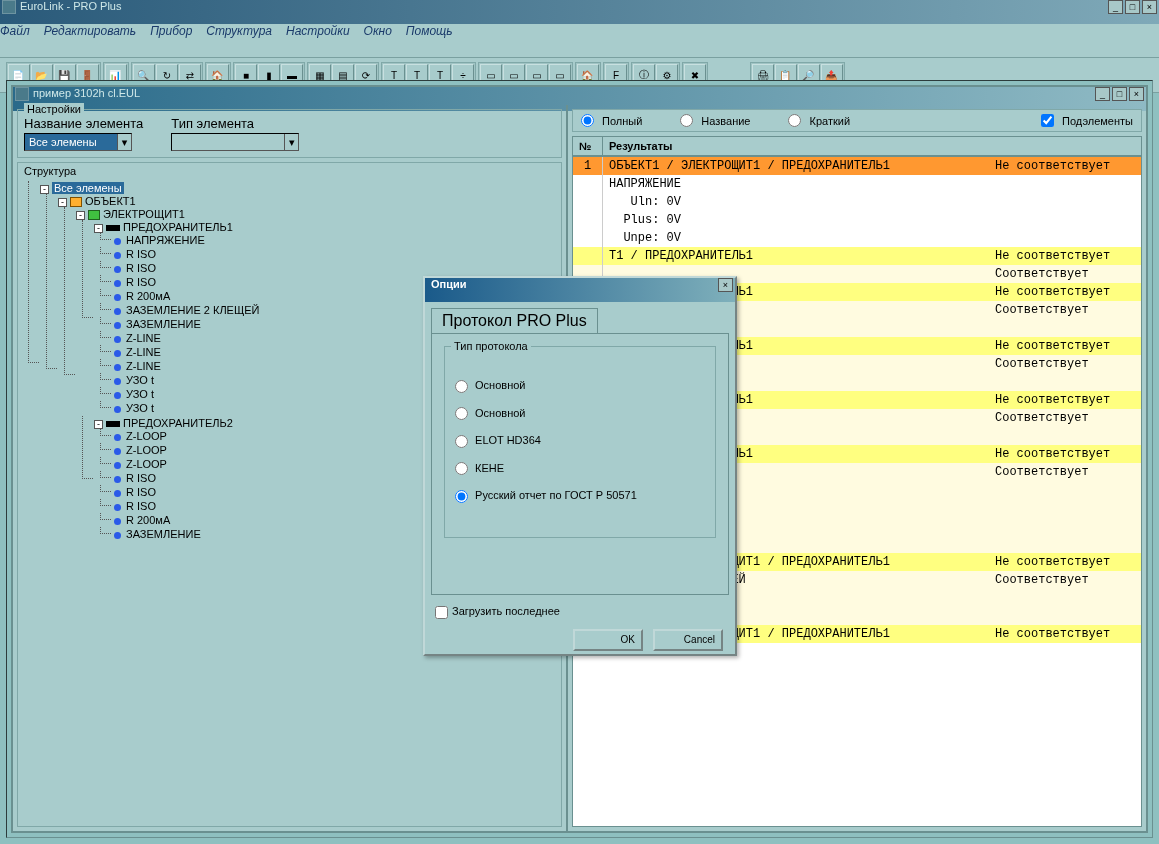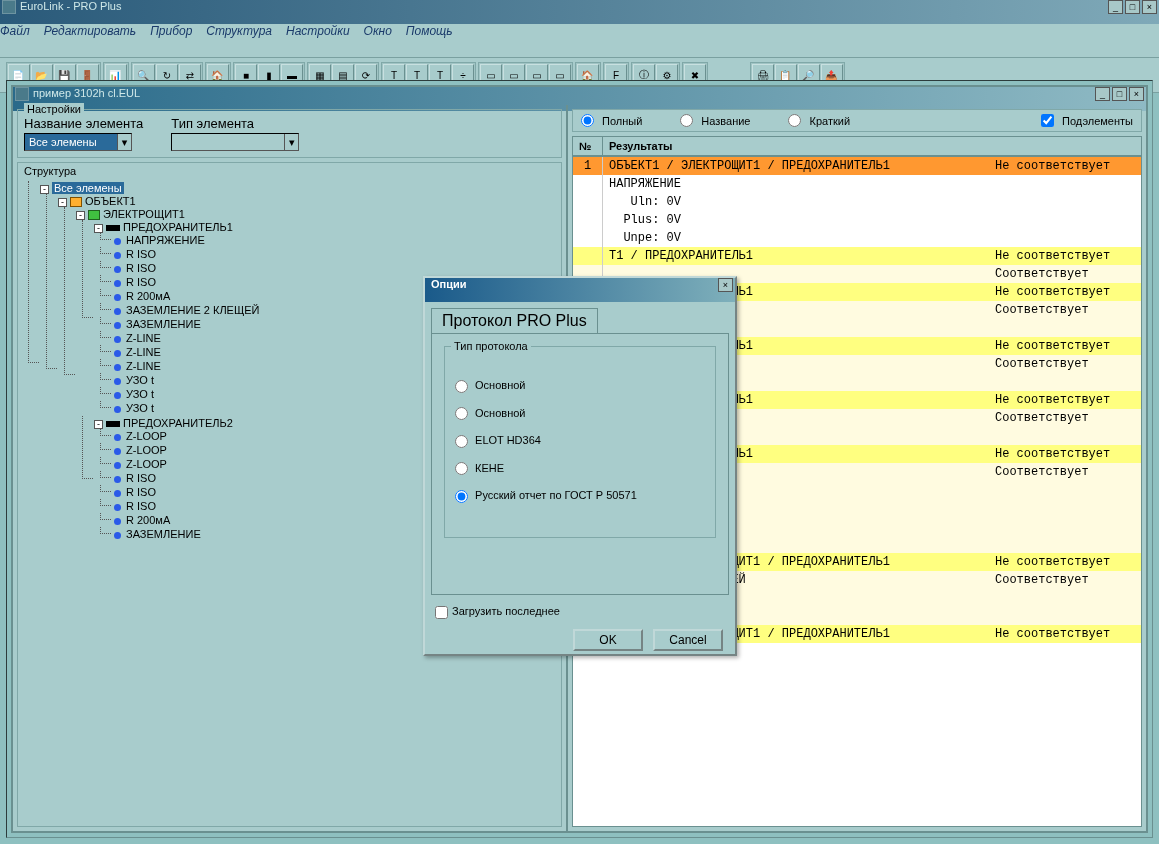--- a/index.html
+++ b/index.html
@@ -88,21 +88,21 @@
     box-shadow: 2px 2px 4px rgba(0,0,0,.3);
   }
   .dialog .titlebar { background: linear-gradient(to right,#1a5a8a,#7fb0bb); color:#fff; justify-content:space-between;}
   .dialog .tab { border:1px solid #6a9090; border-bottom:none; padding:3px 10px; display:inline-block; margin:6px 0 0 6px; background:#a8cccc; font-size:16px;}
   .tabbody { border:1px solid #6a9090; margin:0 6px 6px; height:262px; padding:8px; position:relative;}
   .innerfs { border:1px solid #80a8a8; padding:18px 10px 10px; position:relative; height:192px;}
   .innerfs .legend { top:-7px; }
   .radiov { display:block; margin:14px 0; font-size:11px; cursor:pointer;}
   .dlg-row { padding:4px 10px; font-size:11px;}
   .dlgbtns { display:flex; justify-content:flex-end; gap:10px; padding:6px 12px;}
-  .btn { width:70px; height:22px; background:#a8cccc; border:2px outset #c0d8d8; cursor:pointer; font-size:12px;}
+  .btn { width:70px; height:22px; background:#a8cccc; border:2px outset #c0d8d8; cursor:pointer; font-size:10px;text-align:right;}
   input[type=radio],input[type=checkbox]{ margin:0 4px 0 0; vertical-align:middle;}
 </style>
 </head>
 <body>
 
 <div class="titlebar">
   <span class="icon"></span>
   <span>EuroLink - PRO  Plus</span>
   <div class="titlebar-controls">
     <div class="winbtn">_</div>

